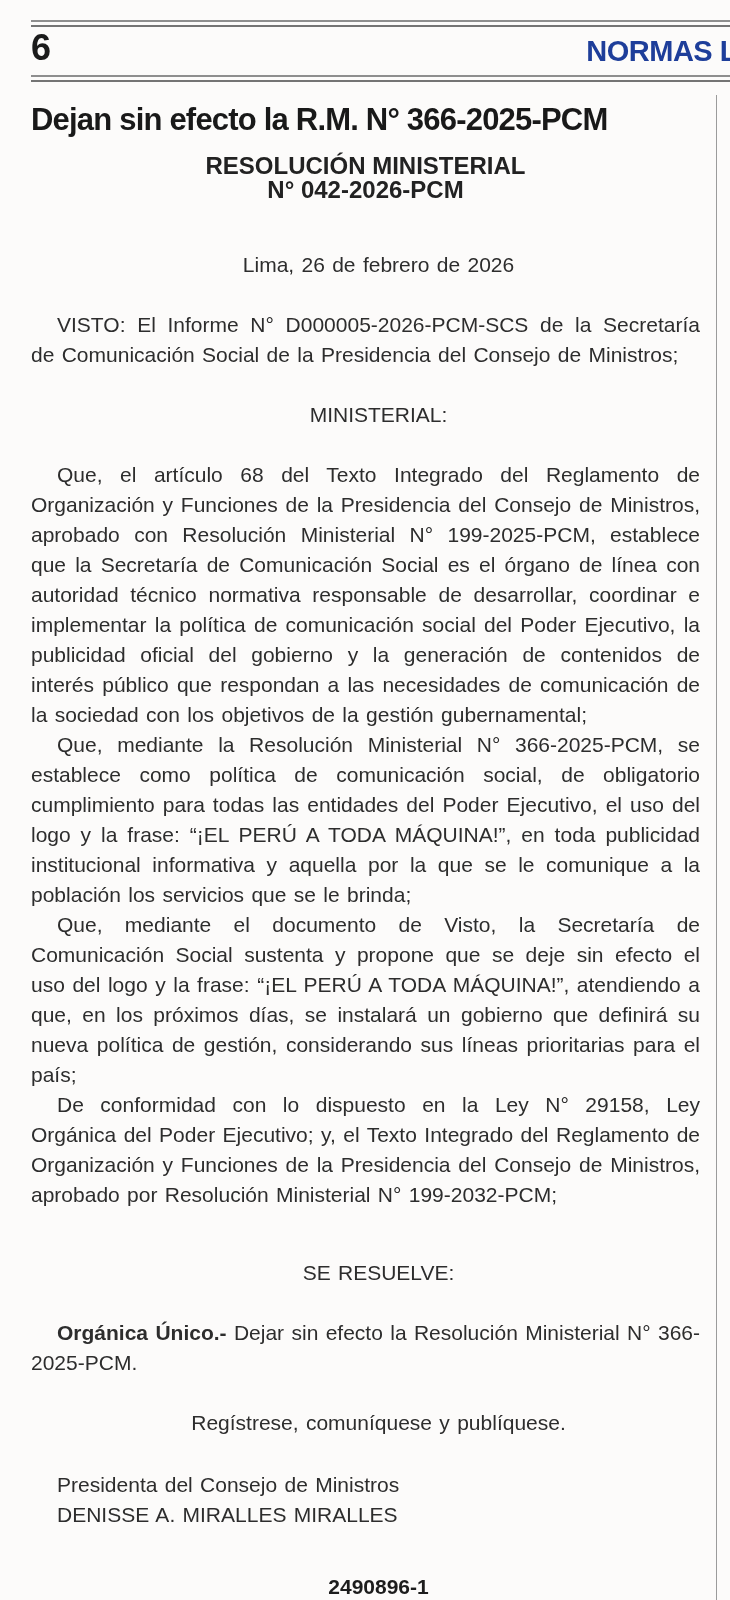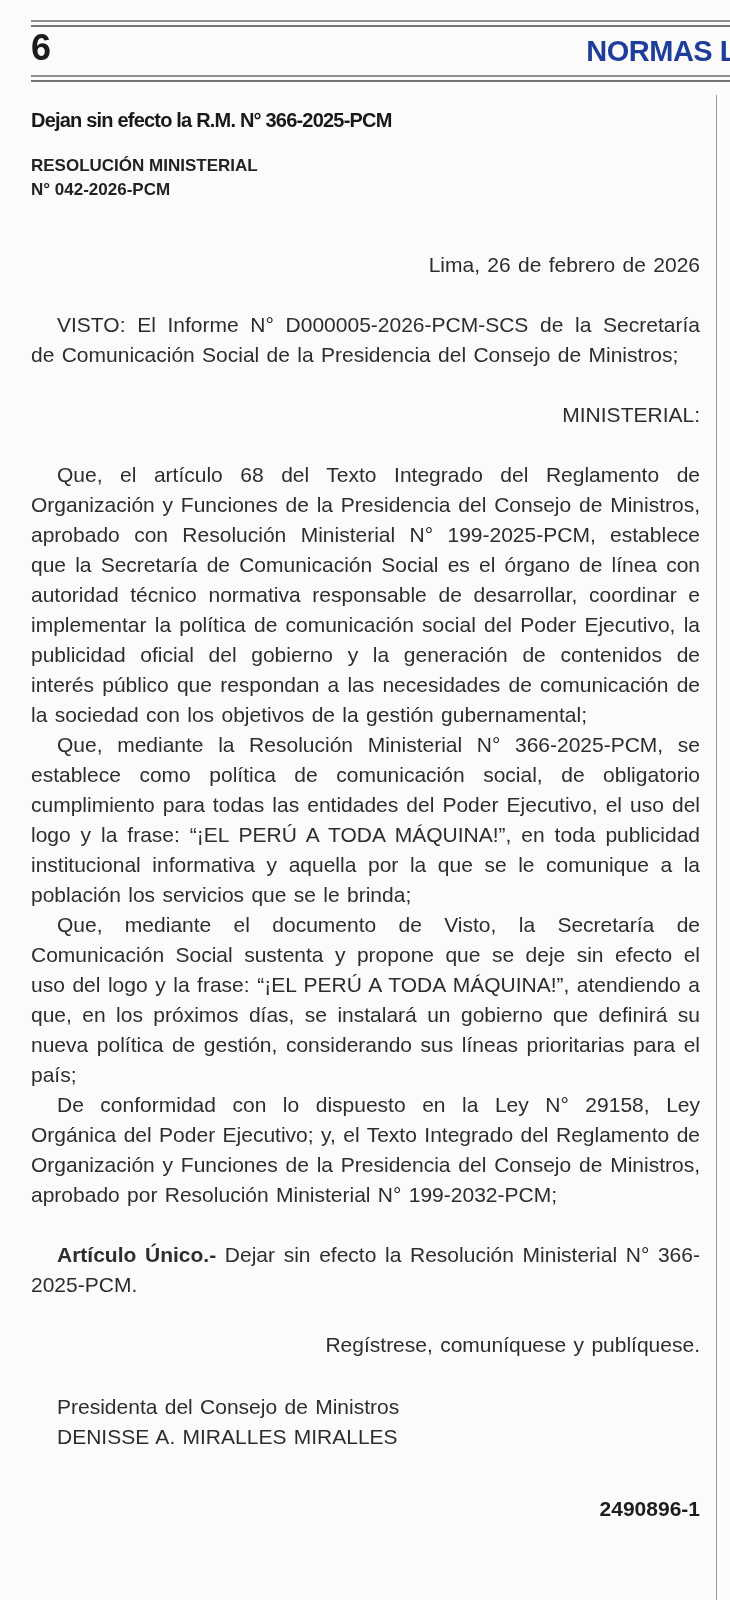--- a/index.html
+++ b/index.html
@@ -51,48 +51,48 @@
   .column-divider {
     position: absolute;
     left: 716px;
     top: 95px;
     bottom: 0;
     width: 1px;
     background: #9b9b9b;
   }
   .headline {
     margin: 21px 30px 0 31px;
-    font-size: 20px;
+    font-size: 31px;
     line-height: 34px;
     font-weight: bold;
     letter-spacing: -0.8px;
     color: #191919;
   }
   .res-heading {
     margin-top: 17px;
     margin-left: 31px;
     margin-right: 30px;
-    text-align: left;
+    text-align: center;
     font-weight: bold;
-    font-size: 17px;
+    font-size: 24px;
     line-height: 24px;
     color: #222222;
   }
   .body-col {
     margin: 0 30px 0 31px;
     font-size: 21px;
     line-height: 30px;
     word-spacing: 1.5px;
   }
   .body-col p {
     margin: 0;
     text-indent: 26px;
     text-align: justify;
   }
-  .body-col p.no-justify { text-align: right; }
+  .body-col p.no-justify { text-align: center; }
   .gap-1 { margin-top: 30px !important; }
   .gap-lg { margin-top: 48px !important; }
   .sig-block {
     margin-top: 32px;
     padding-left: 26px;
   }
   .pub-code {
     margin-top: 42px !important;
     font-weight: bold;
     color: #1d1d1d;
@@ -131,22 +131,23 @@
     <p class="gap-1 no-justify">MINISTERIAL:</p>
 
     <p class="gap-1">Que, el artículo 68 del Texto Integrado del Reglamento de Organización y Funciones de la Presidencia del Consejo de Ministros, aprobado con Resolución Ministerial N° 199-2025-PCM, establece que la Secretaría de Comunicación Social es el órgano de línea con autoridad técnico normativa responsable de desarrollar, coordinar e implementar la política de comunicación social del Poder Ejecutivo, la publicidad oficial del gobierno y la generación de contenidos de interés público que respondan a las necesidades de comunicación de la sociedad con los objetivos de la gestión gubernamental;</p>
 
     <p>Que, mediante la Resolución Ministerial N° 366-2025-PCM, se establece como política de comunicación social, de obligatorio cumplimiento para todas las entidades del Poder Ejecutivo, el uso del logo y la frase: “¡EL PERÚ A TODA MÁQUINA!”, en toda publicidad institucional informativa y aquella por la que se le comunique a la población los servicios que se le brinda;</p>
 
     <p>Que, mediante el documento de Visto, la Secretaría de Comunicación Social sustenta y propone que se deje sin efecto el uso del logo y la frase: “¡EL PERÚ A TODA MÁQUINA!”, atendiendo a que, en los próximos días, se instalará un gobierno que definirá su nueva política de gestión, considerando sus líneas prioritarias para el país;</p>
 
     <p>De conformidad con lo dispuesto en la Ley N° 29158, Ley Orgánica del Poder Ejecutivo; y, el Texto Integrado del Reglamento de Organización y Funciones de la Presidencia del Consejo de Ministros, aprobado por Resolución Ministerial N° 199-2032-PCM;</p>
 
+    <p class="gap-lg no-justify">SE RESUELVE:</p>
 
-    <p class="gap-1"><span class="bold">Artículo Único.-</span> <span>Dejar sin efecto la Resolución Ministerial N° 366-2025-PCM.</span></p>
+    <p class="gap-1"><span class="bold">Orgánica Único.-</span> <span>Dejar sin efecto la Resolución Ministerial N° 366-2025-PCM.</span></p>
 
     <p class="gap-1 no-justify">Regístrese, comuníquese y publíquese.</p>
 
     <div class="sig-block">
       <div>Presidenta del Consejo de Ministros</div>
       <div>DENISSE A. MIRALLES MIRALLES</div>
     </div>
 
     <p class="pub-code no-justify">2490896-1</p>
 

